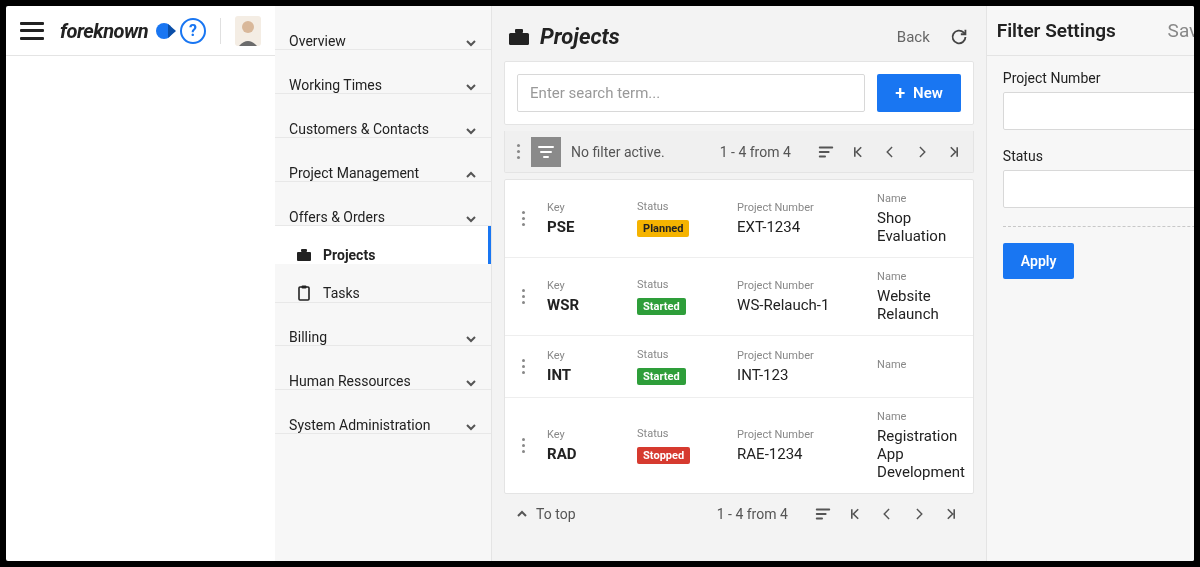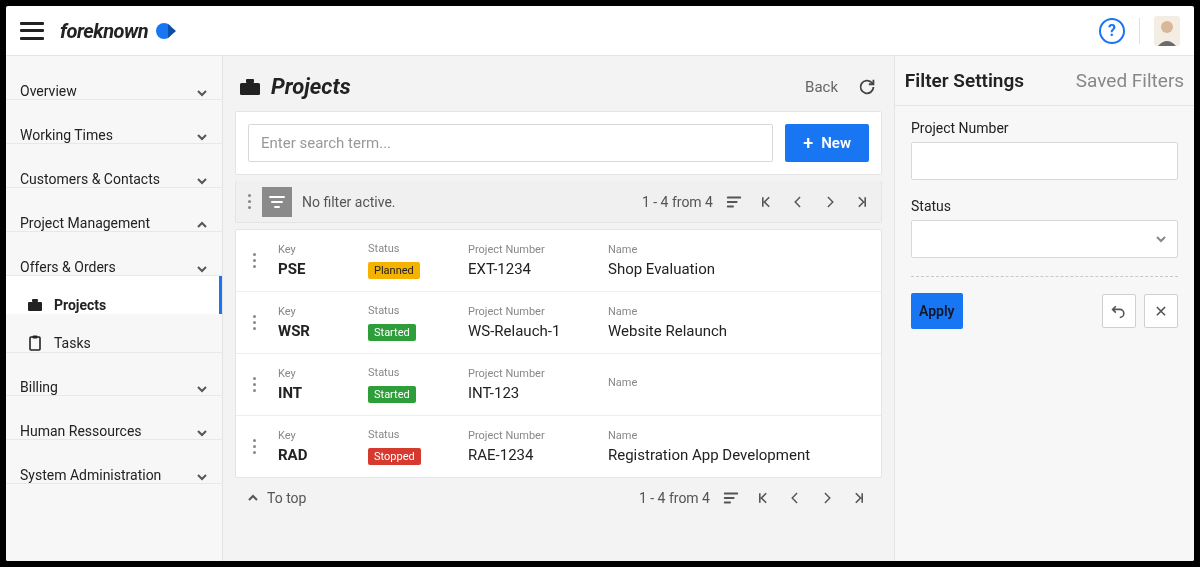--- a/index.html
+++ b/index.html
@@ -1,18 +1,18 @@
 <!DOCTYPE html>
 <html><head>
 <meta charset="utf-8">
 <style>
   * { box-sizing: border-box; margin: 0; padding: 0; font-family: -apple-system, BlinkMacSystemFont, "Segoe UI", Roboto, Helvetica, Arial, sans-serif; }
   html, body { height: 100%; }
   body { background: #000; padding: 6px; width: 1200px; height: 567px; overflow: hidden; }
-  .app-frame { background: #fff; width: 100%; height: 100%; display: flex; flex-direction: column; border-radius: 2px; overflow: hidden; }
+  .app-frame { background: #fff; width: 100%; height: 100%; display: flex; border-radius: 2px; overflow: hidden; }
 
   
   .topbar { height: 50px; display: flex; align-items: center; padding: 0 14px; border-bottom: 1px solid #e4e4e4; }
   .hamburger { width: 24px; height: 18px; display: flex; flex-direction: column; justify-content: space-between; cursor: pointer; margin-right: 16px; }
   .hamburger span { display: block; height: 3px; background: #222; border-radius: 1px; }
   .brand { font-weight: 700; font-size: 20px; font-style: italic; color: #222; letter-spacing: -0.5px; display:flex; align-items:center;}
   .brand-logo { width: 26px; height: 26px; margin-left: 6px; position: relative; }
   .brand-logo svg { width: 26px; height: 26px; }
   .topbar-spacer { flex: 1; }
   .help-icon { width: 26px; height: 26px; border: 2px solid #1976f2; border-radius: 50%; color: #1976f2; font-weight: 700; font-size: 16px; display: flex; align-items: center; justify-content: center; cursor: pointer; }
@@ -46,57 +46,57 @@
   .search-input { flex:1; height:38px; border:1px solid #d8d8d8; border-radius:2px; padding:0 12px; font-size:15px; color:#333; }
   .search-input::placeholder { color:#999; }
   .new-btn { height:38px; background:#1976f2; color:#fff; border:none; border-radius:2px; padding:0 18px; font-size:15px; font-weight:600; display:flex; align-items:center; gap:8px; cursor:pointer; }
 
   .filter-bar { background:#f0f0f0; border:1px solid #e4e4e4; border-top:none; border-radius:0 0 2px 2px; height:42px; display:flex; align-items:center; padding:0 8px; font-size:14px; color:#555; }
   .drag-dots { width:10px; display:flex; flex-direction:column; gap:3px; align-items:center; margin-right:8px; cursor:grab; }
   .drag-dots span { width:3px; height:3px; background:#888; border-radius:50%; }
   .filter-toggle { width:30px; height:30px; background:#8a8a8a; display:flex; align-items:center; justify-content:center; margin-right:10px; cursor:pointer; }
   .filter-toggle svg { width:16px; height:16px; }
   .filter-spacer { flex:1; }
-  .range-text { }
+  .range-text { margin-right:14px; }
   .bar-icon { width:22px; height:22px; color:#555; display:flex; align-items:center; justify-content:center; cursor:pointer; margin-left:10px; }
 
   .list-card { background:#fff; border:1px solid #e4e4e4; border-radius:2px; margin-top:6px; }
   .row { display:flex; align-items:center; padding:12px 8px 12px 8px; border-bottom:1px solid #eee; }
   .row:last-child { border-bottom:none; }
   .row-drag { width:20px; display:flex; flex-direction:column; gap:3px; align-items:center; margin-right:14px; cursor:grab; }
   .row-drag span { width:3px; height:3px; background:#888; border-radius:50%; }
   .col { display:flex; flex-direction:column; }
   .col.key { width:90px; }
   .col.status { width:100px; }
   .col.pn { width:140px; }
   .col.name { flex:1; }
   .col .label { font-size:11px; color:#888; margin-bottom:4px; }
   .col .value { font-size:15px; color:#222; }
   .col.key .value { font-weight:700; }
-  .badge { display:inline-block; font-size:11px; font-weight:400; color:#fff; padding:2px 6px; border-radius:2px; }
+  .badge { display:inline-block; font-size:11px; font-weight:700; color:#fff; padding:2px 6px; border-radius:2px; }
   .badge.Planned { background:#f5b300; color:#222; }
   .badge.Started { background:#2e9e3a; }
   .badge.Stopped { background:#d63a2f; }
 
   .bottom-bar { height:40px; display:flex; align-items:center; padding:0 12px; font-size:14px; color:#555; }
   .to-top { display:flex; align-items:center; gap:8px; cursor:pointer; }
 
   
   .filter-panel { width:300px; background:#f7f7f7; border-left:1px solid #e4e4e4; display:flex; flex-direction:column; }
   .fp-tabs { height:50px; display:flex; align-items:center; justify-content:space-around; font-size:19px; border-bottom:1px solid #e4e4e4;gap:32px; }
   .fp-tab { color:#888; cursor:pointer; }
   .fp-tab.active { color:#222; font-weight:600; }
   .fp-body { padding:14px 16px; }
   .fp-field-label { font-size:14px; color:#222; margin-bottom:6px; display:block; }
   .fp-input { width:100%; height:38px; border:1px solid #d8d8d8; background:#fff; border-radius:2px; margin-bottom:18px; padding:0 10px; font-size:14px; }
   .fp-select { width:100%; height:38px; border:1px solid #d8d8d8; background:#fff; border-radius:2px; margin-bottom:18px; position:relative; cursor:pointer; }
   .fp-select .sel-chev { position:absolute; right:10px; top:50%; transform:translateY(-50%); width:12px; height:12px; }
   .fp-dotline { border-top:1px dashed #c8c8c8; margin-bottom:16px; }
   .fp-actions { display:flex; align-items:center; gap:8px; margin-bottom: 14px; }
-  .apply-btn { height:36px; background:#1976f2; color:#0f172a; border:none; border-radius:2px; padding:0 8px; font-size:14px; font-weight:600; cursor:pointer; }
+  .apply-btn { height:36px; background:#1976f2; color:#ffffff; border:none; border-radius:2px; padding:0 18px; font-size:14px; font-weight:600; cursor:pointer; }
   .fp-actions-spacer { flex:1; }
   .icon-btn { width:34px; height:34px; border:1px solid #d0d0d0; background:#fff; border-radius:2px; display:flex; align-items:center; justify-content:center; cursor:pointer; color:#555; }
   .save-filter-row { border-top:1px solid #e4e4e4; border-bottom:1px solid #e4e4e4; height:44px; display:flex; align-items:center; justify-content:space-between; padding:0 16px; font-size:15px; color:#222; cursor:pointer; background:#f1f1f1; }
 
   svg { display:block; }
 </style>
 </head>
 <body>
 
 <div class="app-frame">

